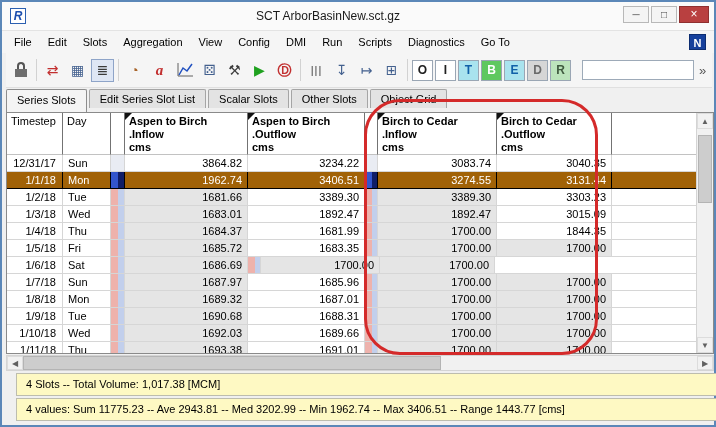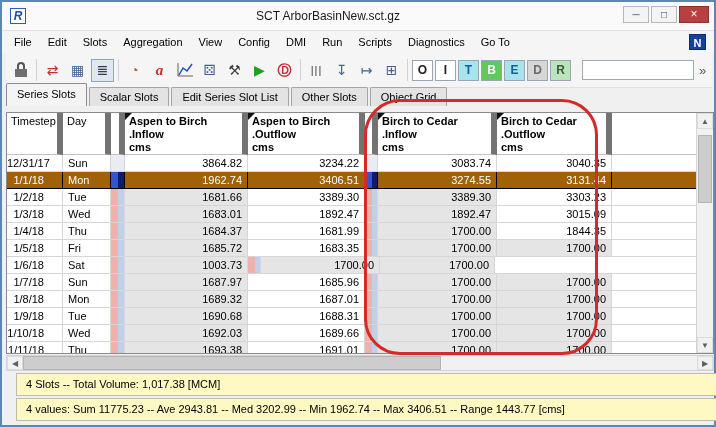--- a/index.html
+++ b/index.html
@@ -36,43 +36,43 @@
   .icon-lock{position:relative;width:18px;height:18px;display:inline-block;}
   .icon-lock::before{content:"";position:absolute;left:5px;top:1px;width:8px;height:8px;border:2px solid #555;
     border-bottom:none;border-radius:5px 5px 0 0;box-sizing:border-box;}
   .icon-lock::after{content:"";position:absolute;left:3px;top:8px;width:12px;height:8px;background:#6e6e6e;}
   .tbtn.flag{width:21px;height:21px;border:1px solid #9aa6b4;font-weight:bold;font-size:12px;}
   .search{width:112px;height:20px;margin-left:10px;border:1px solid #9daab8;background:#fff;box-sizing:border-box;
     font-family:inherit;font-size:11px;padding:0 4px;flex:none;}
   .chev{margin-left:5px;color:#555;font-size:13px;}
 
   
-  .tabbar{position:absolute;left:4px;top:87px;height:17px;display:flex;align-items:flex-end;z-index:3;}
+  .tabbar{position:absolute;left:4px;top:87px;height:17px;display:flex;z-index:3;}
   .tab{height:19px;line-height:18px;padding:0 10px;background:#e3e3e3;border:1px solid #a5a5a5;border-bottom:none;
     border-radius:2px 2px 0 0;margin-right:2px;box-sizing:border-box;white-space:nowrap;}
   .tab.active{height:23px;line-height:21px;background:#f4f4f4;border-color:#8d8d8d;position:relative;z-index:4;}
 
   
   .frame{position:absolute;left:4px;top:110px;width:708px;height:242px;border:1px solid #8a8a8a;background:#fff;
     box-sizing:border-box;overflow:hidden;}
   .thead{position:absolute;left:0;top:0;right:17px;height:42px;display:flex;background:#fff;}
-  .hcell{box-sizing:border-box;border-right:6px solid #737373;border-bottom:1px solid #c2c2c2;padding:2px 0 0 4px;
+  .hcell{box-sizing:border-box;border-right:1px solid #737373;border-bottom:1px solid #c2c2c2;padding:2px 0 0 4px;
     overflow:hidden;white-space:nowrap;position:relative;}
   .hv{font-weight:bold;}
   .hv div{line-height:13px;}
   .corner{position:absolute;left:0;top:0;width:0;height:0;border-left:7px solid #111;border-bottom:7px solid transparent;}
   .tbodyc{position:absolute;left:0;top:42px;right:17px;bottom:0;overflow:hidden;}
   .trow{display:flex;height:17px;}
   .cell{box-sizing:border-box;border-right:1px solid #d6d6d6;border-bottom:1px solid #d6d6d6;line-height:16px;
     overflow:hidden;white-space:nowrap;background:#fff;}
   .ts{width:56px;flex:none;} .day{width:48px;flex:none;}
   .stripA{width:14px;flex:none;} .stripB{width:13px;flex:none;}
   .v0{width:123px;flex:none;} .v1{width:117px;flex:none;} .v2{width:119px;flex:none;} .v3{width:115px;flex:none;}
   .fill{flex:1;border-right:none;}
-  .cell.ts{text-align:right;padding-right:18px;}
+  .cell.ts{text-align:right;padding-right:6px;}
   .cell.day{padding-left:5px;}
   .cell.val{text-align:right;padding-right:5px;}
   .fg{background:#e5e5e5;} .fw{background:#fff;}
   .strip{background:linear-gradient(90deg,#eeb2ac 0 55%,#c2cfec 55% 100%);}
   .trow:first-child .strip{background:#e9ecf3;}
   .trow.sel .cell{background:#a16207;color:#fff;border-color:#000;}
   .trow.sel .strip{background:linear-gradient(90deg,#3355cc 0 55%,#101d66 55% 100%);}
 
   
   .vscroll{position:absolute;right:0;top:0;bottom:0;width:17px;background:#f1f1f1;border-left:1px solid #d4d4d4;
@@ -184,22 +184,22 @@
     <span class="tbtn flag" style="background: rgb(95, 200, 95); color: rgb(255, 255, 255);">B</span>
     <span class="tbtn flag" style="background: rgb(169, 227, 238); color: rgb(16, 96, 168);">E</span>
     <span class="tbtn flag" style="background: rgb(214, 214, 214); color: rgb(106, 106, 106);">D</span>
     <span class="tbtn flag" style="background: rgb(188, 228, 188); color: rgb(63, 90, 63);">R</span>
     <input class="search" type="text" value="" style="">
     <span class="chev">»</span>
   </div>
 
   <div class="tabbar">
     <div class="tab active">Series Slots</div>
+    <div class="tab">Edit Series Slot List</div>
     <div class="tab">Scalar Slots</div>
-    <div class="tab">Edit Series Slot List</div>
     <div class="tab">Other Slots</div>
     <div class="tab">Object Grid</div>
   </div>
 
   <div class="frame">
     <div class="thead">
       <div class="hcell ts">Timestep</div>
       <div class="hcell day">Day</div>
       <div class="hcell stripA"></div>
       <div class="hcell v0 hv">
@@ -293,21 +293,21 @@
           <div class="cell v1 val fw">1683.35</div>
           <div class="cell stripB strip"></div>
           <div class="cell v2 val fg">1700.00</div>
           <div class="cell v3 val fg">1700.00</div>
           <div class="cell fill"></div>
         </div>
         <div class="trow">
           <div class="cell ts">1/6/18</div>
           <div class="cell day">Sat</div>
           <div class="cell stripA strip"></div>
-          <div class="cell v0 val fg">1003.73</div>
+          <div class="cell v0 val fg">1686.69</div>
           <div class="cell stripB strip"></div>
           <div class="cell v2 val fg">1700.00</div>
           <div class="cell v3 val fg">1700.00</div>
           <div class="cell fill"></div>
         </div>
         <div class="trow">
           <div class="cell ts">1/7/18</div>
           <div class="cell day">Sun</div>
           <div class="cell stripA strip"></div>
           <div class="cell v0 val fg">1687.97</div>

